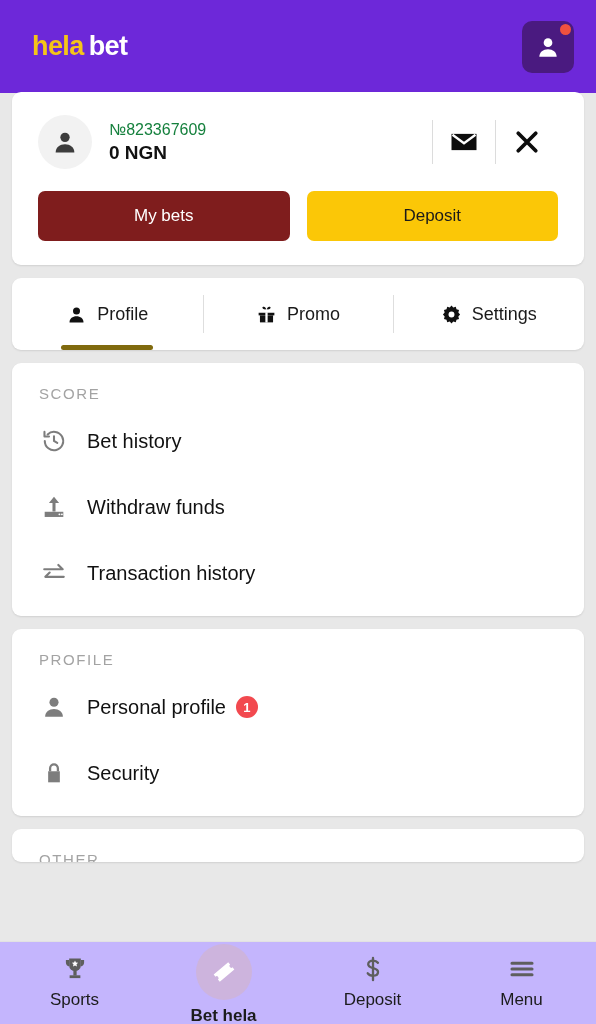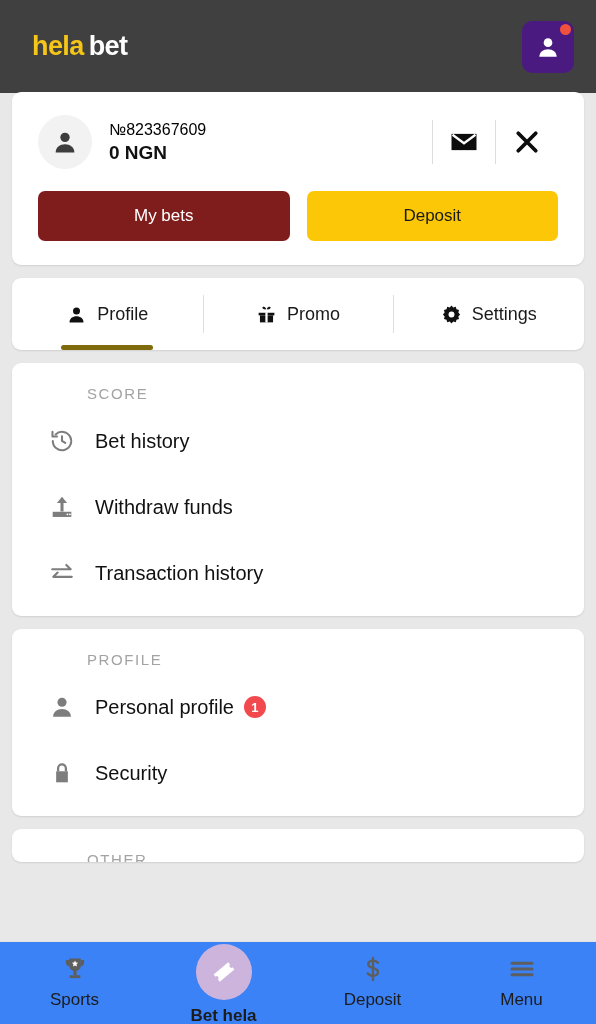--- a/index.html
+++ b/index.html
@@ -12,21 +12,21 @@
 
   body {
     font-family: "Liberation Sans", sans-serif;
     background: #e8e8e8;
     position: relative;
   }
 
   
   .header {
     height: 93px;
-    background: #404040;
+    background: #6d28d9;
     display: flex;
     align-items: center;
     justify-content: space-between;
     padding: 0 22px 0 32px;
   }
 
   .logo {
     font-size: 27px;
     font-weight: 700;
     letter-spacing: -0.6px;
@@ -94,21 +94,21 @@
     flex: 0 0 auto;
   }
 
   .account-info {
     margin-left: 17px;
     flex: 1 1 auto;
     min-width: 0;
   }
   .account-id {
     font-size: 16px;
-    color: #000000;
+    color: #15803d;
     line-height: 21px;
     white-space: nowrap;
   }
   .account-balance {
     font-size: 19px;
     font-weight: 700;
     color: #111111;
     line-height: 26px;
     white-space: nowrap;
   }
@@ -190,29 +190,27 @@
   }
 
   
   .section { padding: 22px 0 10px 0; }
   .section-title {
     font-size: 15px;
     letter-spacing: 1.6px;
     color: #a3a3a3;
     padding: 0 27px;
     margin-bottom: 6px;
-    margin-left: 48px;
   }
   .menu-item {
     display: flex;
     align-items: center;
     height: 66px;
     padding: 0 27px;
     cursor: pointer;
-    margin-left: 8px;
   }
   .menu-item .mi-icon {
     width: 30px;
     flex: 0 0 auto;
     display: flex;
     align-items: center;
     justify-content: center;
     color: #7d7d7d;
   }
   .menu-item .mi-label {
@@ -238,21 +236,21 @@
 
   .clipped-section { padding-top: 22px; padding-bottom: 0; height: 33px; overflow: hidden; }
 
   
   .bottom-nav {
     position: absolute;
     left: 0;
     right: 0;
     bottom: 0;
     height: 83px;
-    background: #3b82f6;
+    background: #c4b5fd;
     border-top: 1px solid #e2e2e2;
     display: flex;
     align-items: flex-start;
     padding-top: 12px;
   }
   .nav-item {
     flex: 1 1 0;
     display: flex;
     flex-direction: column;
     align-items: center;

